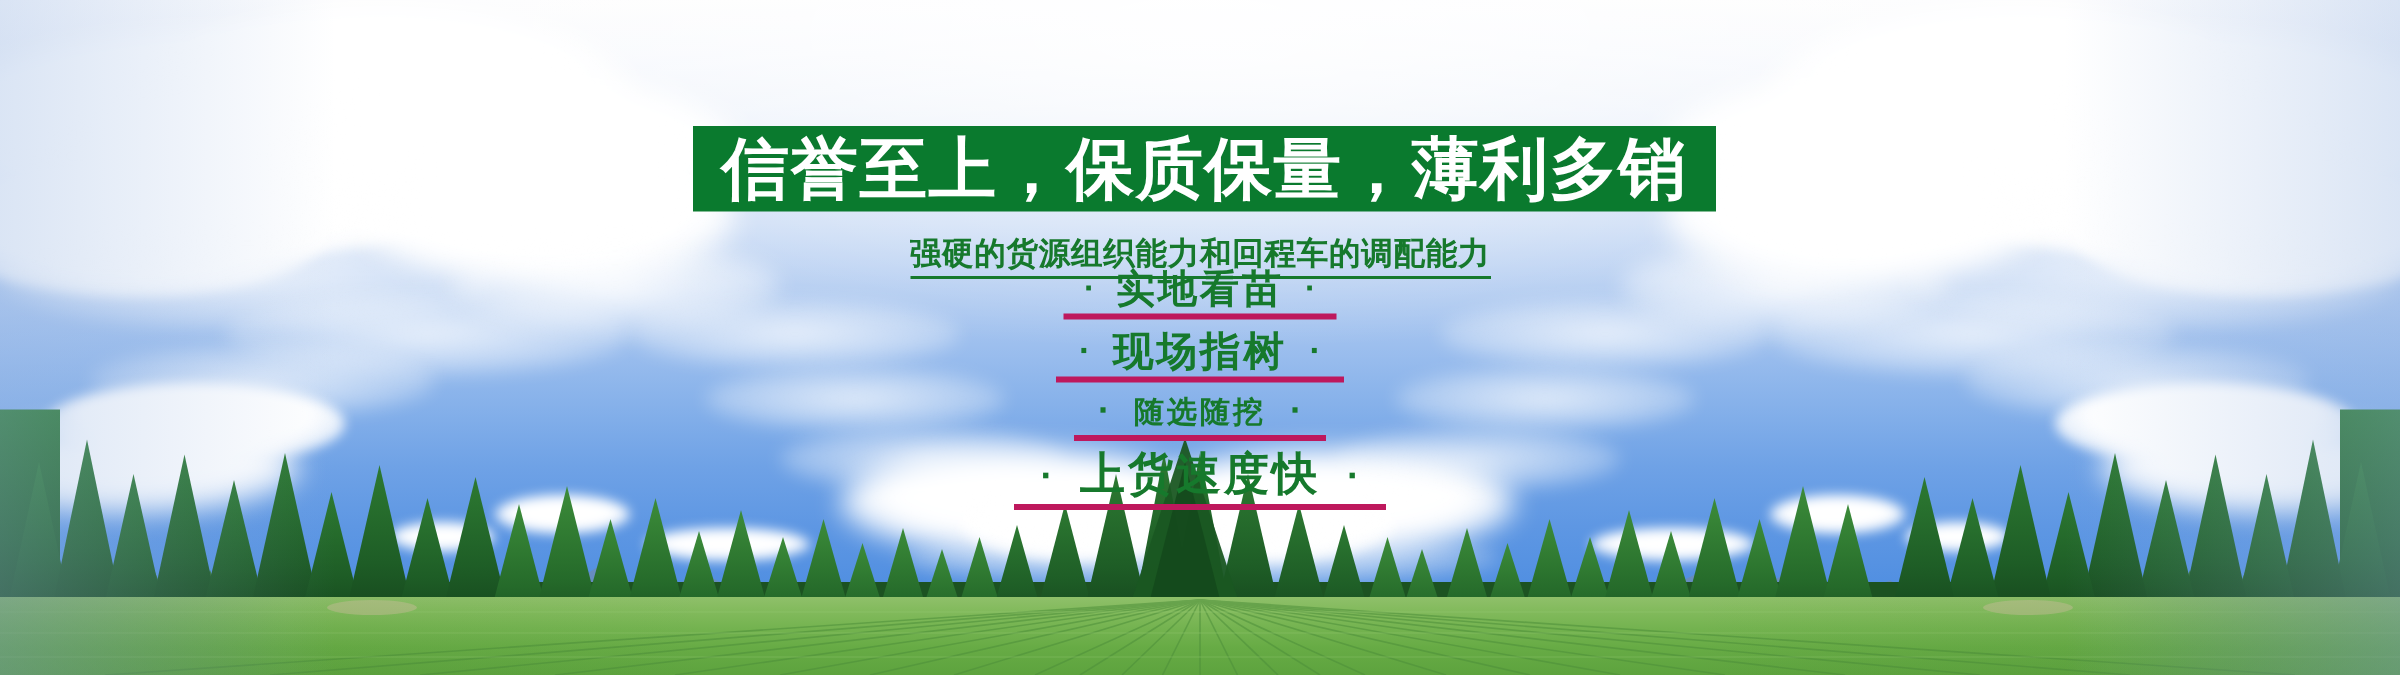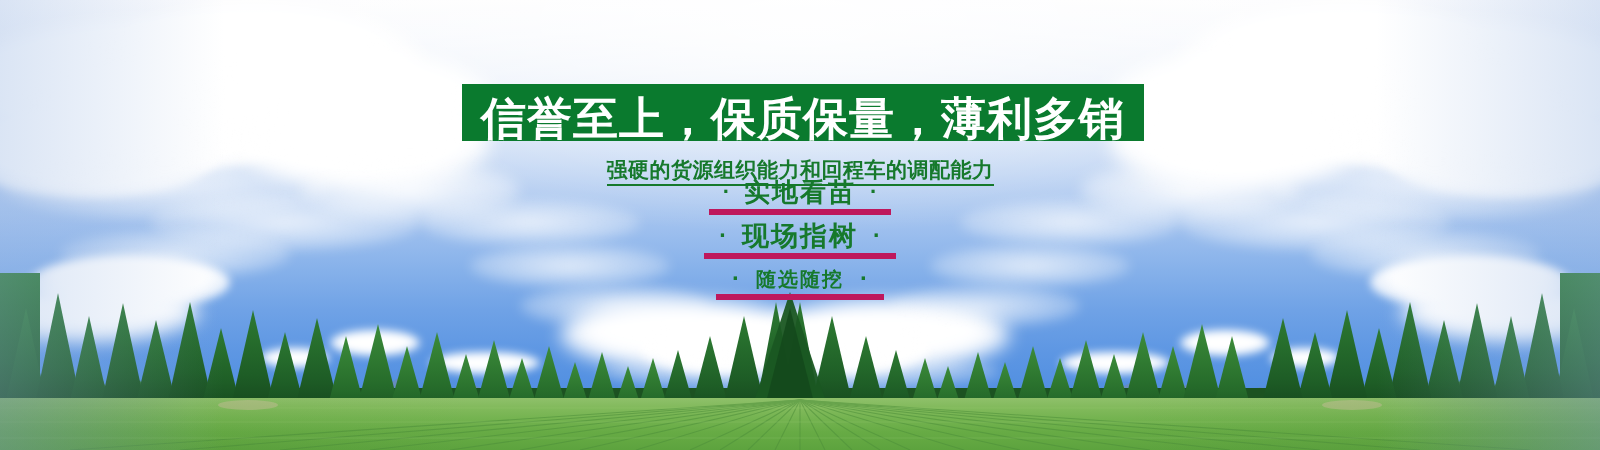--- a/index.html
+++ b/index.html
@@ -130,21 +130,21 @@
   }
 
   .headline-bar {
     position: absolute;
     left: 462px;
     top: 84px;
     width: 682px;
     height: 57px;
     background: #0a7a2e;
     display: flex;
-    align-items: flex-end;
+    align-items: center;
     justify-content: center;
   }
   .headline-text {
     color: #ffffff;
     font-size: 45px;
     font-weight: bold;
     letter-spacing: 1px;
     line-height: 1;
     white-space: nowrap;
   }
@@ -177,21 +177,21 @@
   }
   .feature-row {
     position: relative;
     width: 1600px;
     text-align: center;
     white-space: nowrap;
   }
   .feature-inner {
     display: inline-block;
     position: relative;
-    border-bottom: 6px solid #be185d;
+    border-bottom: 4px solid #be185d;
     padding: 0 0 2px 0;
     line-height: 1.12;
   }
   .feature-bullet {
     color: #16792c;
     font-weight: bold;
     display: inline-block;
     vertical-align: middle;
   }
   .feature-label {
@@ -481,18 +481,23 @@
           <span class="feature-bullet">·</span><span class="feature-label">现场指树</span><span class="feature-bullet">·</span>
         </span>
       </div>
 
       <div class="feature-row fr-2">
         <span class="feature-inner">
           <span class="feature-bullet">·</span><span class="feature-label">随选随挖</span><span class="feature-bullet">·</span>
         </span>
       </div>
 
+      <div class="feature-row fr-3">
+        <span class="feature-inner">
+          <span class="feature-bullet">·</span><span class="feature-label">上货速度快</span><span class="feature-bullet">·</span>
+        </span>
+      </div>
 
 
     </div>
   </div>
 
 </div>
 
 </body></html>

